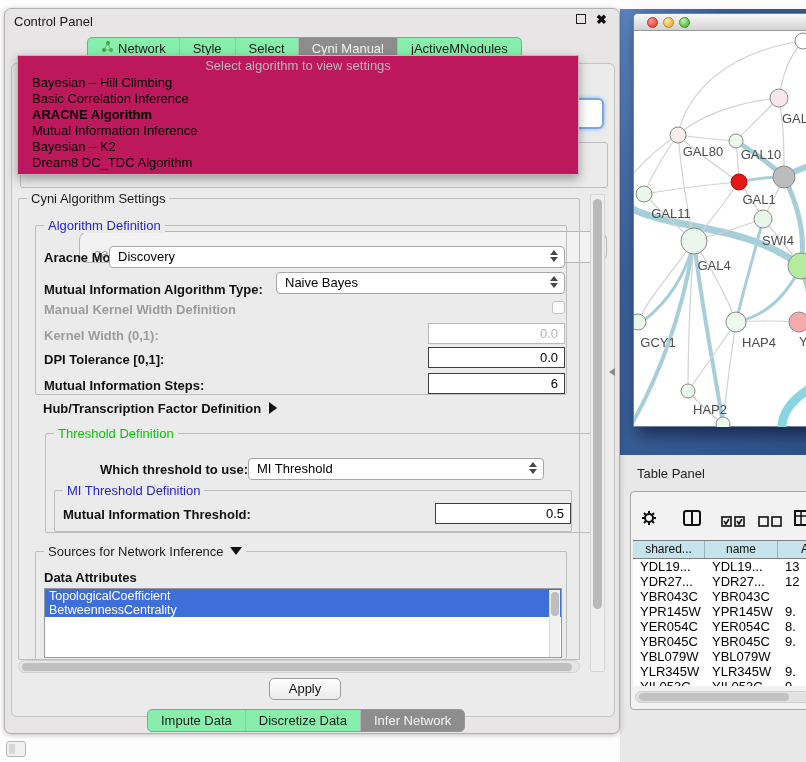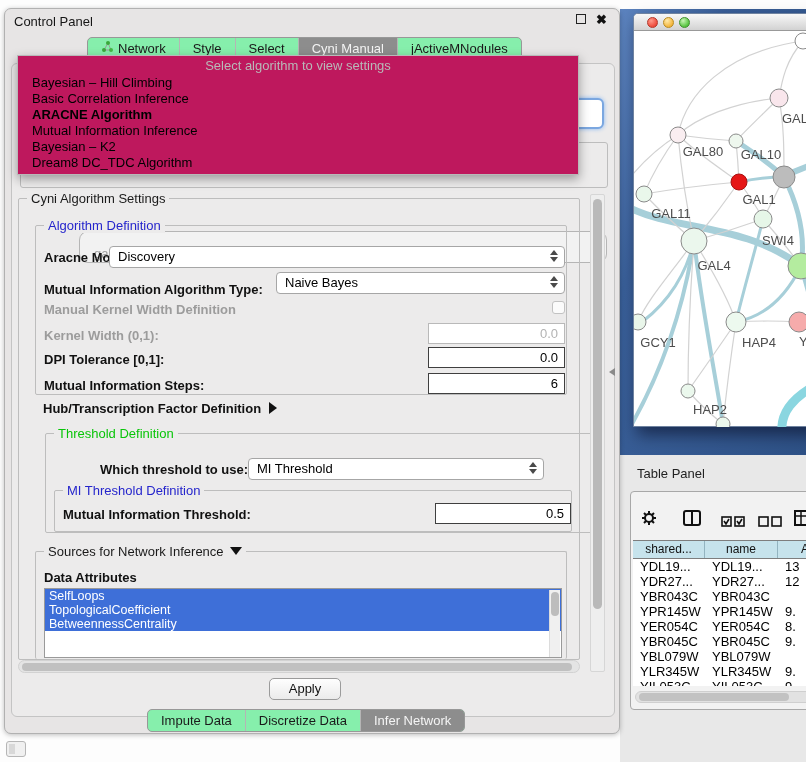--- a/index.html
+++ b/index.html
@@ -399,21 +399,20 @@
             <span class="lbl" style="left:8px; top:16px;">Mutual Information Threshold:</span>
             <div class="field" style="left:380px; top:12px; width:136px; height:21px;">0.5</div>
           </div>
         </div>
 
         <div class="groupbox" style="left:16px; top:352px; width:532px; height:108px; border-bottom:none;">
           <span class="gtitle"><span>Sources for Network Inference</span><span class="tri-down"></span></span>
           <span class="lbl" style="left:8px; top:18px;">Data Attributes</span>
           <div class="listbox" style="left:8px; top:36px; width:518px; height:70px;">
             <div id="attr-items">
-                <div class="list-item">SelfLoops</div>
                 <div class="list-item">TopologicalCoefficient</div>
                 <div class="list-item">BetweennessCentrality</div>
               </div>
             <div class="list-vscroll">
                 <div class="list-vthumb"></div>
               </div>
           </div>
         </div>
       </div>
 

